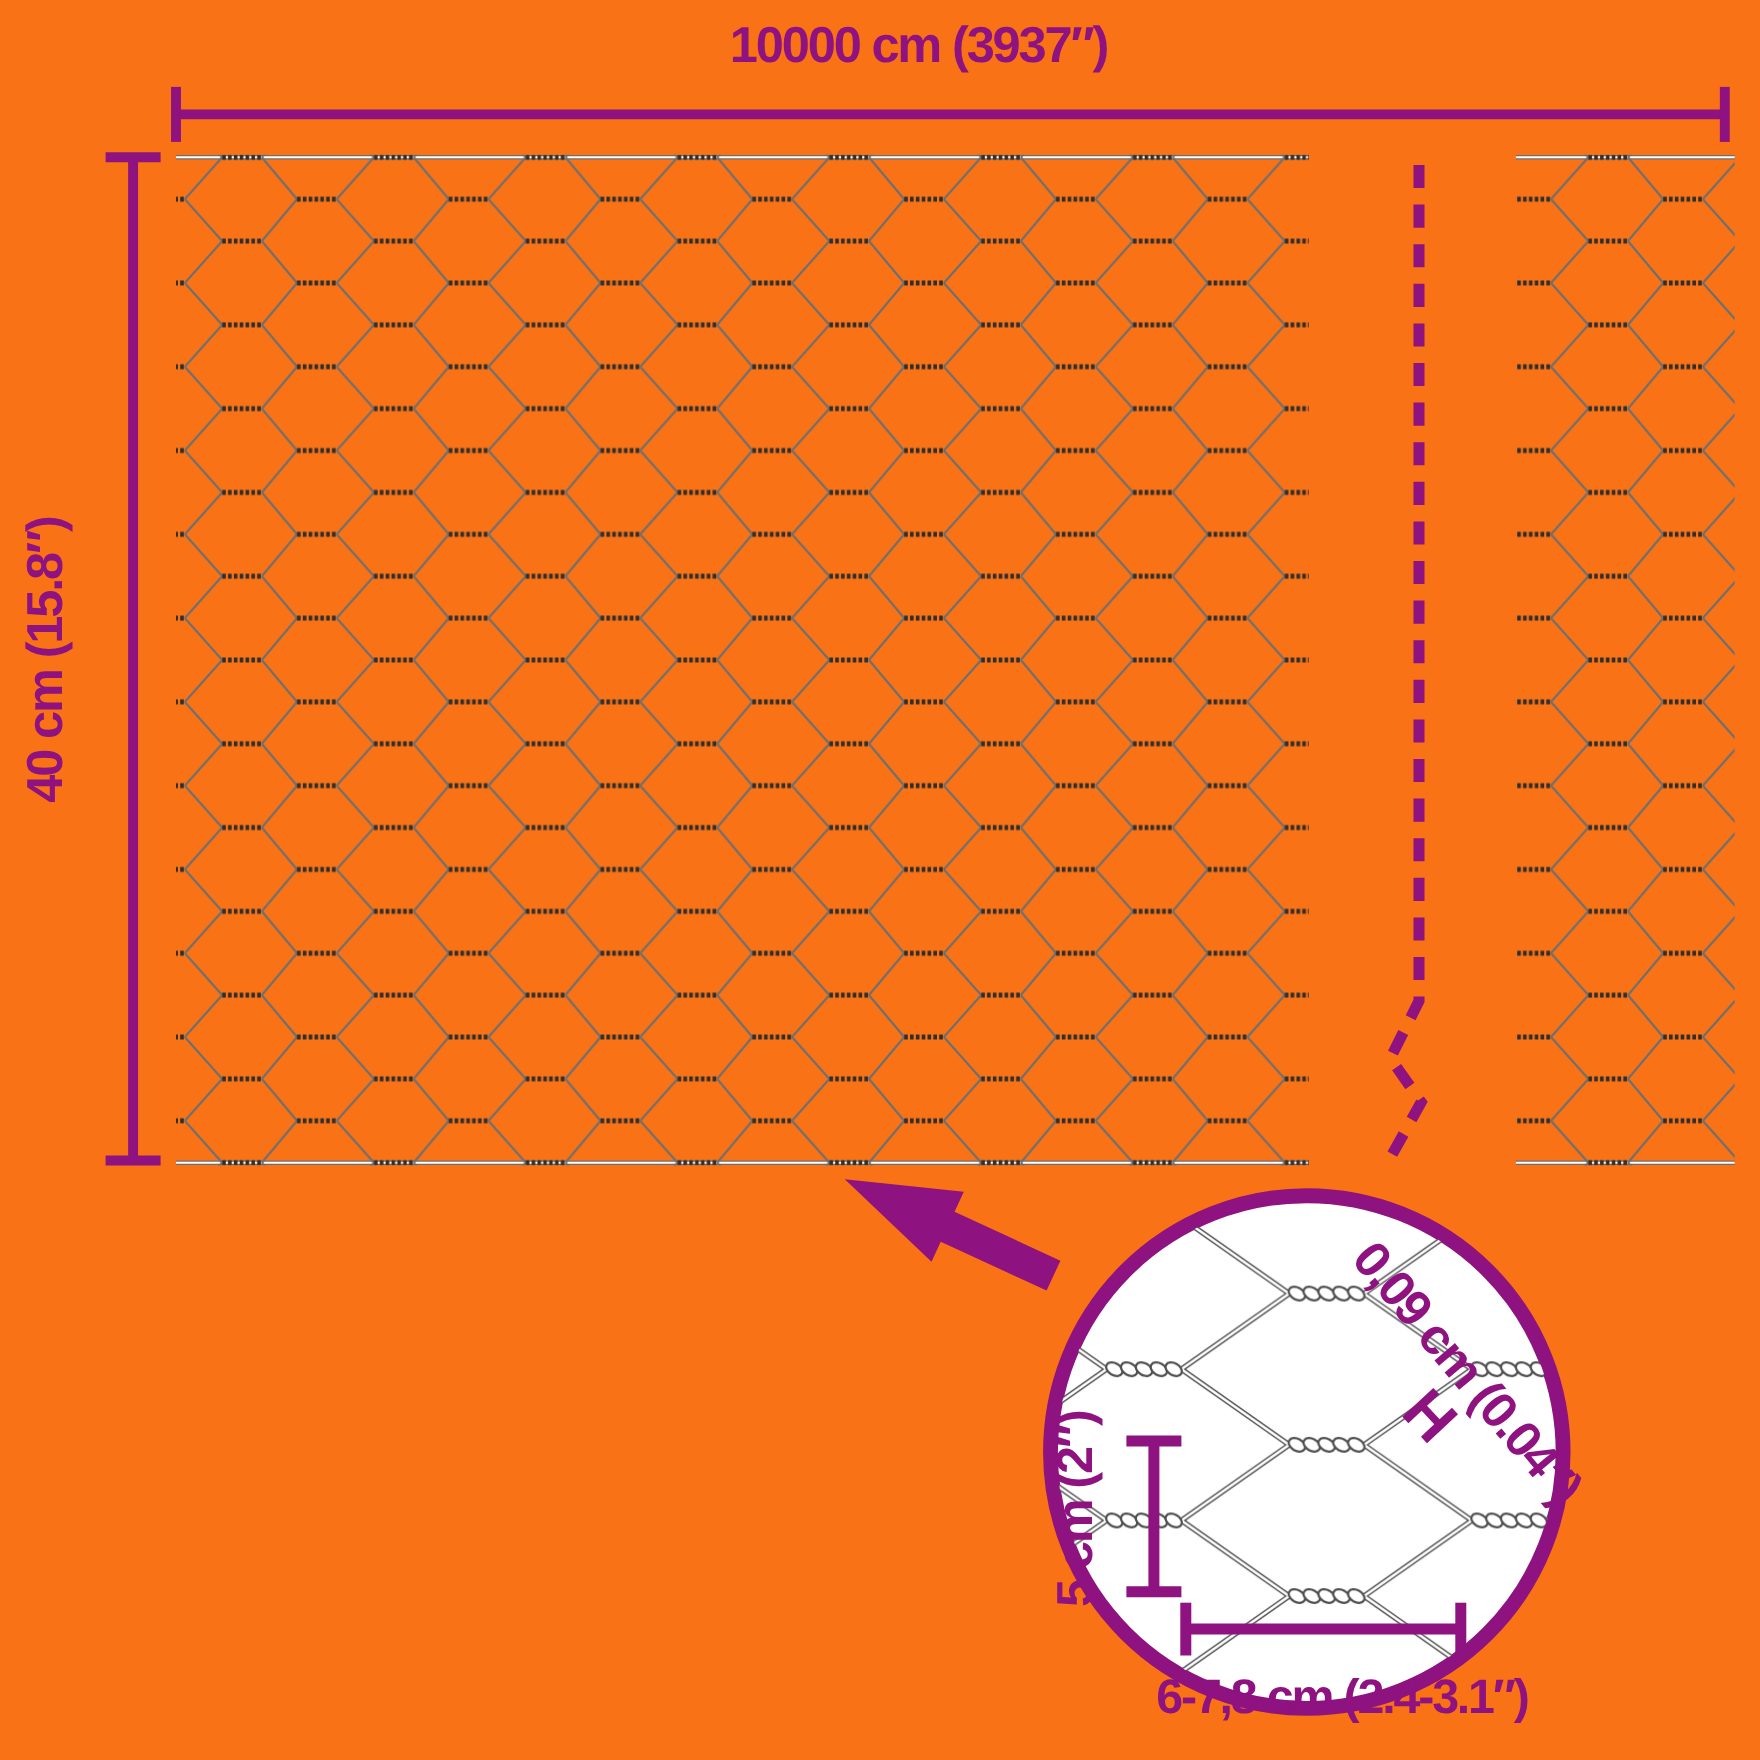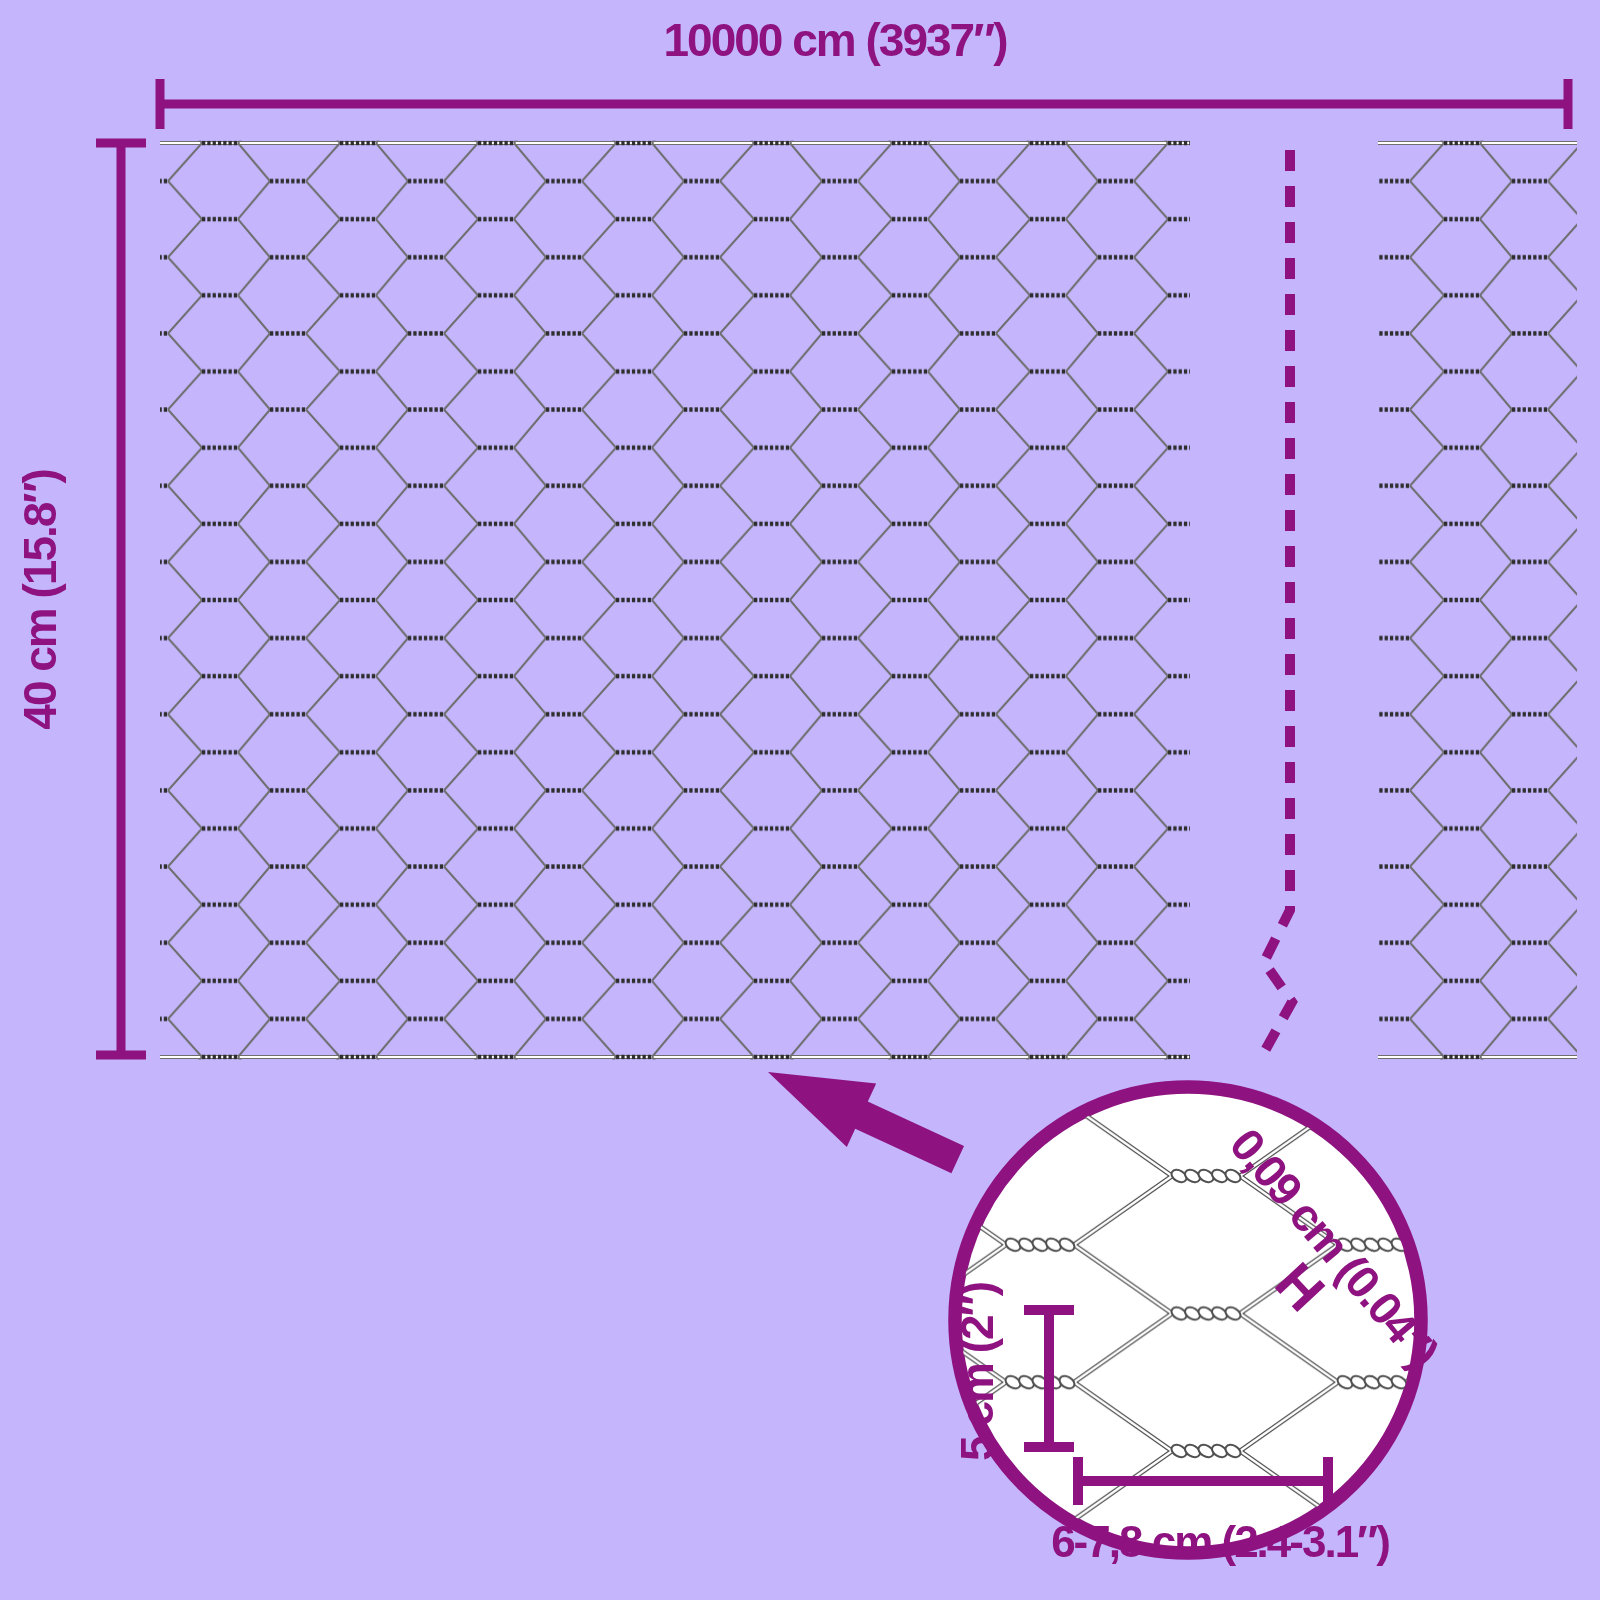--- a/index.html
+++ b/index.html
@@ -2,21 +2,21 @@
 <html style="--accent: #8E127F; --wire: #6e6e6e; --twist: #2e2e2e; --inset_wire: #4f4f4f;"><head>
 <meta charset="utf-8">
 <style>
   :root{
     --accent:#8E127F;
     --wire:#6e6e6e;
     --twist:#2e2e2e;
     --inset_wire:#4f4f4f;
   }
   html,body{margin:0;padding:0;background:#fff;}
-  .stage{width:1600px;height:1600px;position:relative;background:#c4b5fd;}
+  .stage{width:1600px;height:1600px;position:relative;background:#f97316;}
   svg{display:block;}
   text{
     font-family:"Liberation Sans","DejaVu Sans",sans-serif;
     font-weight:bold;
     fill:var(--accent);
   }
   .lbl{font-size:46px;letter-spacing:-2px;}
   .lbl-sm{font-size:44px;letter-spacing:-2px;}
   .lbl-h{font-size:56px;letter-spacing:0;}
   .acc-stroke{stroke:var(--accent);}

